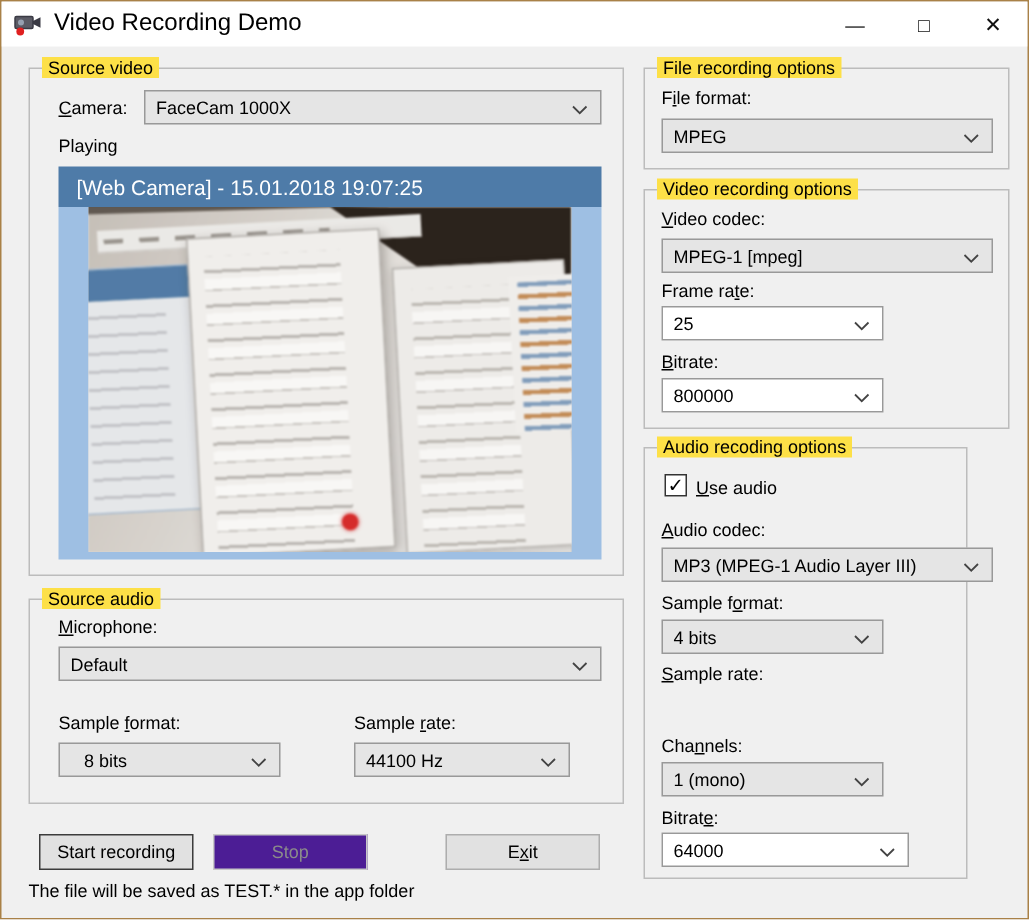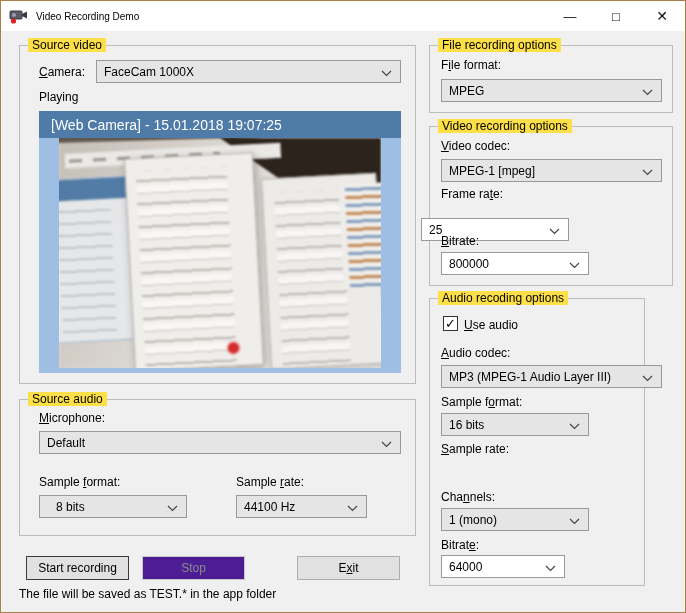--- a/index.html
+++ b/index.html
@@ -6,21 +6,21 @@
   * { box-sizing:border-box; }
   .window {
     position:relative; width:686px; height:613px;
     border:1px solid #a98147; background:#f0f0f0;
     font-family:"Liberation Sans", sans-serif; font-size:12px; color:#000;
     overflow:hidden;
   }
   
   .titlebar { position:absolute; top:0; left:0; right:0; height:30px; background:#ffffff; display:flex; align-items:center; }
   .app-icon { margin-left:8px; width:20px; height:17px; display:flex; align-items:center; }
-  .title-text { margin-left:7px; font-size:10px; color:#000; }
+  .title-text { margin-left:7px; font-size:16px; color:#000; }
   .win-controls { margin-left:auto; display:flex; height:100%; }
   .win-btn { width:46px; height:100%; display:flex; align-items:center; justify-content:center; color:#111; font-size:13px; }
   .win-btn.close { font-size:14px; }
   
   .group { position:absolute; border:1px solid #bcbcbc; }
   .legend { position:absolute; top:-8px; left:8px; background:#fde047; padding:0 4px; white-space:nowrap; }
   .label { position:absolute; white-space:nowrap; }
   
   .combo { position:absolute; height:23px; background:#e5e5e5; border:1px solid #999; display:flex; align-items:center; padding:0 24px 0 7px; }
   .combo.white { background:#fff; }
@@ -134,21 +134,21 @@
       </svg>
   </div>
   <span class="label" style="left:38px; top:474px;">Sample <u>f</u>ormat:</span>
   <div class="combo" style="left:38px; top:494px; width:148px;padding-left:16px;">
     <span class="value">8 bits</span>
     <svg class="chev" width="11" height="7" viewBox="0 0 11 7">
         <polyline points="1,1 5.5,5.5 10,1" fill="none" stroke="#444" stroke-width="1.2"></polyline>
       </svg>
   </div>
   <span class="label" style="left:235px; top:474px;">Sample <u>r</u>ate:</span>
-  <div class="combo" style="left:235px; top:494px; width:131px;">
+  <div class="combo" style="left:235px; top:494px; width:144px;">
     <span class="value">44100 Hz</span>
     <svg class="chev" width="11" height="7" viewBox="0 0 11 7">
         <polyline points="1,1 5.5,5.5 10,1" fill="none" stroke="#444" stroke-width="1.2"></polyline>
       </svg>
   </div>
 
   <div class="btn primary" style="left:25px; top:555px;">Start recording</div>
   <div class="btn disabled" style="left:141px; top:555px;">Stop</div>
   <div class="btn" style="left:296px; top:555px;">E<u>x</u>it</div>
   <div class="status">The file will be saved as TEST.* in the app folder</div>
@@ -168,21 +168,21 @@
     <span class="legend">Video recording options</span>
   </div>
   <span class="label" style="left:440px; top:138px;"><u>V</u>ideo codec:</span>
   <div class="combo" style="left:440px; top:158px; width:221px;">
     <span class="value">MPEG-1 [mpeg]</span>
     <svg class="chev" width="11" height="7" viewBox="0 0 11 7">
         <polyline points="1,1 5.5,5.5 10,1" fill="none" stroke="#444" stroke-width="1.2"></polyline>
       </svg>
   </div>
   <span class="label" style="left:440px; top:186px;">Frame ra<u>t</u>e:</span>
-  <div class="combo white" style="left:420px; top:203px; width:148px;margin-top:14px;">
+  <div class="combo white" style="left:440px; top:203px; width:148px;">
     <span class="value">25</span>
     <svg class="chev" width="11" height="7" viewBox="0 0 11 7">
         <polyline points="1,1 5.5,5.5 10,1" fill="none" stroke="#444" stroke-width="1.2"></polyline>
       </svg>
   </div>
   <span class="label" style="left:440px; top:233px;"><u>B</u>itrate:</span>
   <div class="combo white" style="left:440px; top:251px; width:148px;">
     <span class="value">800000</span>
     <svg class="chev" width="11" height="7" viewBox="0 0 11 7">
         <polyline points="1,1 5.5,5.5 10,1" fill="none" stroke="#444" stroke-width="1.2"></polyline>
@@ -198,34 +198,34 @@
   <span class="label" style="left:463px; top:317px;"><u>U</u>se audio</span>
   <span class="label" style="left:440px; top:345px;"><u>A</u>udio codec:</span>
   <div class="combo" style="left:440px; top:364px; width:221px;">
     <span class="value">MP3 (MPEG-1 Audio Layer III)</span>
     <svg class="chev" width="11" height="7" viewBox="0 0 11 7">
         <polyline points="1,1 5.5,5.5 10,1" fill="none" stroke="#444" stroke-width="1.2"></polyline>
       </svg>
   </div>
   <span class="label" style="left:440px; top:394px;">Sample f<u>o</u>rmat:</span>
   <div class="combo" style="left:440px; top:412px; width:148px;">
-    <span class="value">16 bits</span>
+    <span class="value">4 bits</span>
     <svg class="chev" width="11" height="7" viewBox="0 0 11 7">
         <polyline points="1,1 5.5,5.5 10,1" fill="none" stroke="#444" stroke-width="1.2"></polyline>
       </svg>
   </div>
   <span class="label" style="left:440px; top:441px;"><u>S</u>ample rate:</span>
   <span class="label" style="left:440px; top:489px;">Cha<u>n</u>nels:</span>
   <div class="combo" style="left:440px; top:507px; width:148px;">
     <span class="value">1 (mono)</span>
     <svg class="chev" width="11" height="7" viewBox="0 0 11 7">
         <polyline points="1,1 5.5,5.5 10,1" fill="none" stroke="#444" stroke-width="1.2"></polyline>
       </svg>
   </div>
   <span class="label" style="left:440px; top:537px;">Bitrat<u>e</u>:</span>
-  <div class="combo white" style="left:440px; top:554px; width:124px;">
+  <div class="combo white" style="left:440px; top:554px; width:165px;">
     <span class="value">64000</span>
     <svg class="chev" width="11" height="7" viewBox="0 0 11 7">
         <polyline points="1,1 5.5,5.5 10,1" fill="none" stroke="#444" stroke-width="1.2"></polyline>
       </svg>
   </div>
 
 </div>
 
 </body></html>

